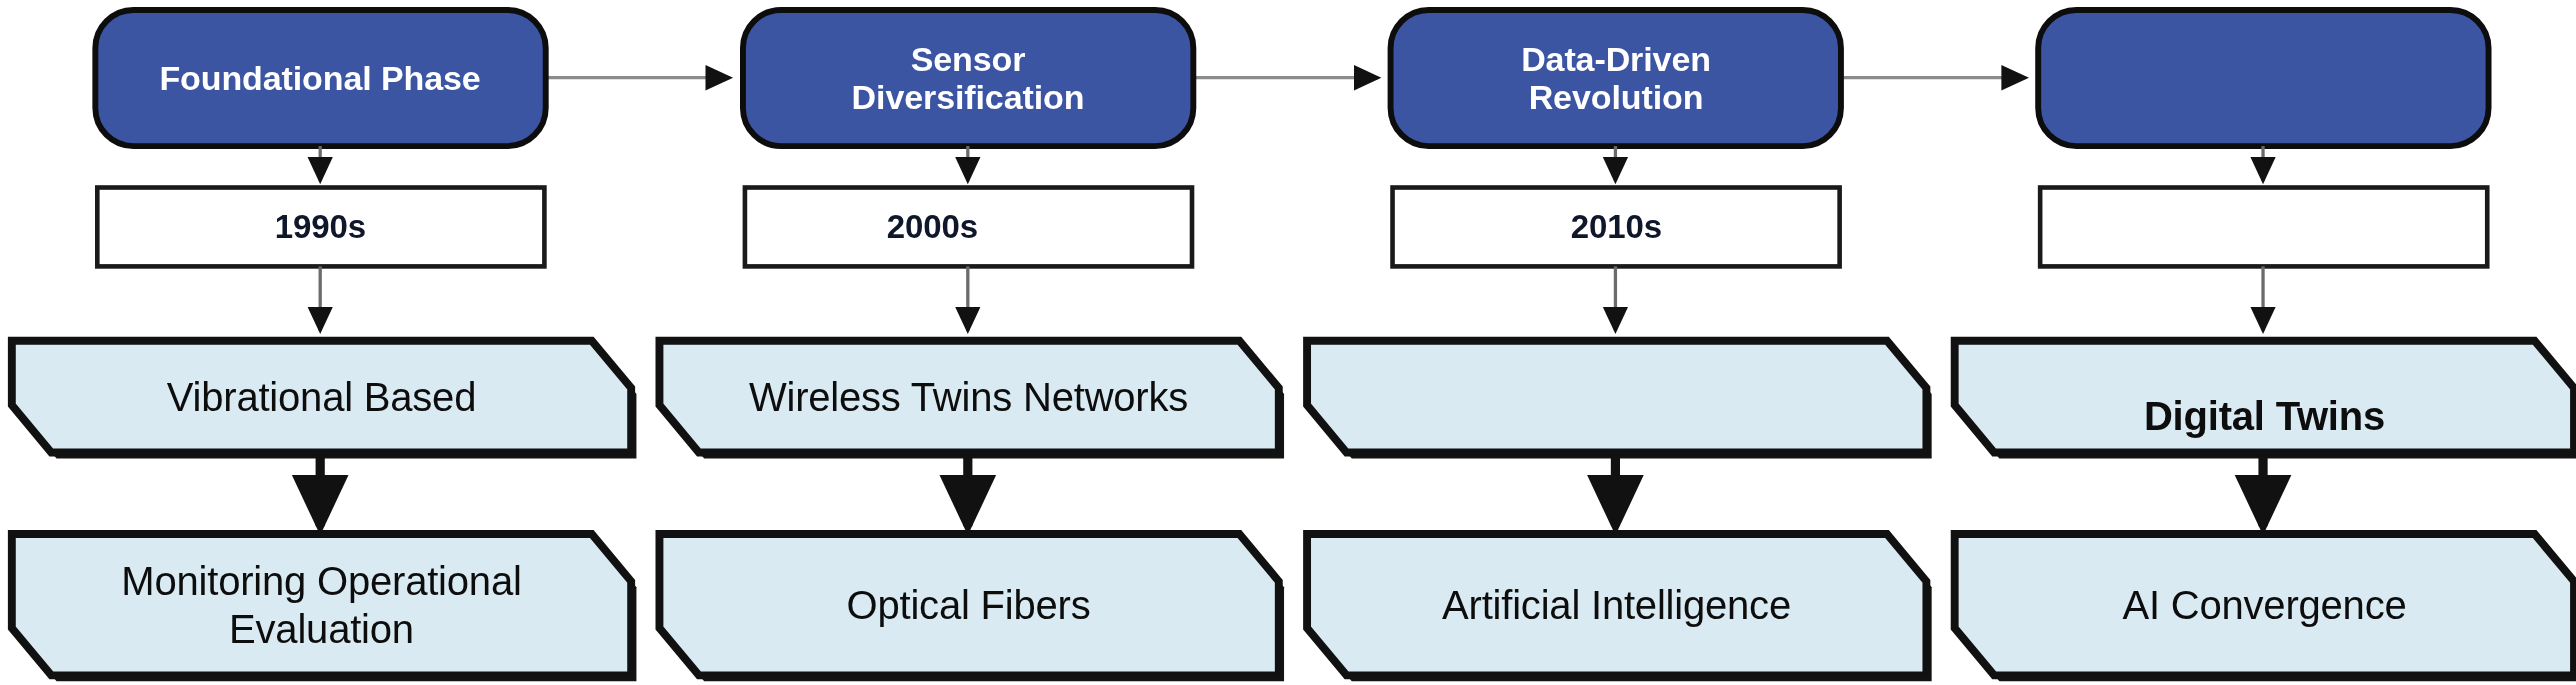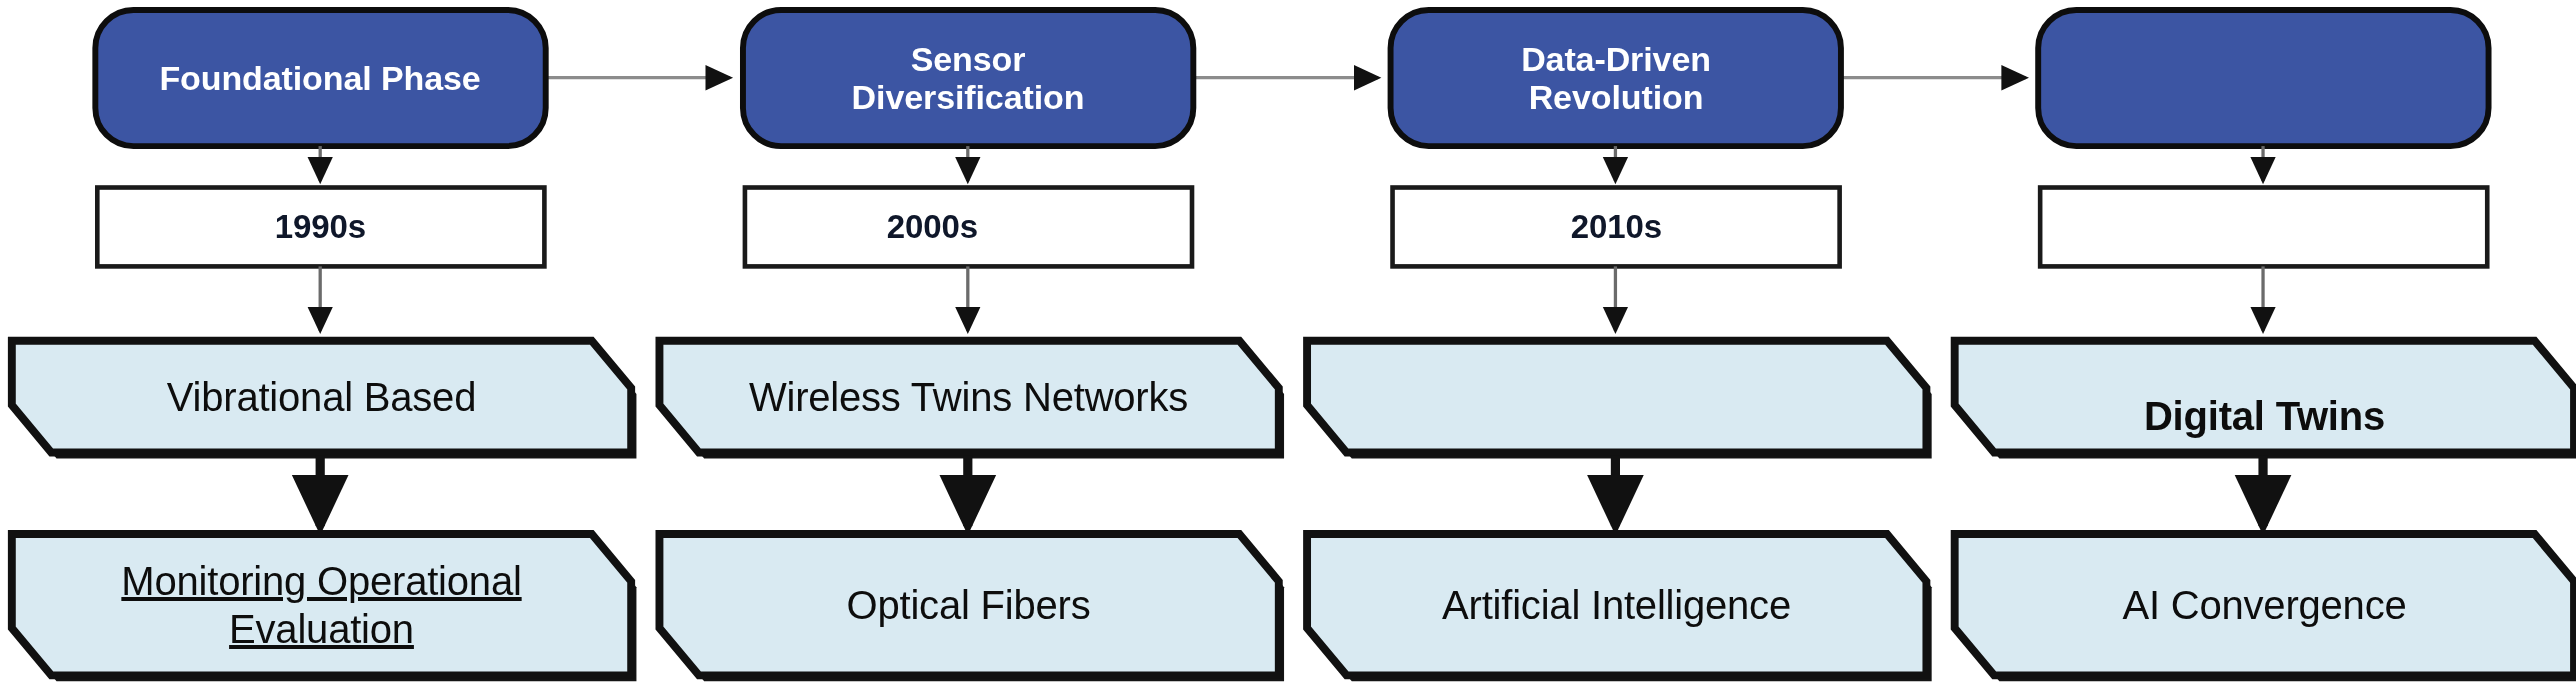--- a/index.html
+++ b/index.html
@@ -166,20 +166,20 @@
 Revolution</div>
 
   <div class="lbl decade-label" style="left:97px;top:187px;width:447px;height:79px;">1990s</div>
   <div class="lbl decade-label" style="left:709px;top:187px;width:447px;height:79px;">2000s</div>
   <div class="lbl decade-label" style="left:1393px;top:187px;width:447px;height:79px;">2010s</div>
 
   <div class="lbl tech-label" style="left:12px;top:341px;width:619px;height:112px;">Vibrational Based</div>
   <div class="lbl tech-label" style="left:659px;top:341px;width:619px;height:112px;">Wireless Twins Networks</div>
   <div class="lbl tech-label" style="left:1955px;top:360px;width:619px;height:112px;font-weight:bold;">Digital Twins</div>
 
-  <div class="lbl tech-label" style="left:12px;top:534px;width:619px;height:141px;text-decoration:underline;">Monitoring Operational
+  <div class="lbl tech-label" style="left:12px;top:534px;width:619px;height:141px;">Monitoring Operational
 Evaluation</div>
   <div class="lbl tech-label" style="left:659px;top:534px;width:619px;height:141px;text-align:right;">Optical Fibers</div>
   <div class="lbl tech-label" style="left:1307px;top:534px;width:619px;height:141px;text-align:center;">Artificial Intelligence</div>
   <div class="lbl tech-label" style="left:1955px;top:534px;width:619px;height:141px;">AI Convergence</div>
 
 </div>
 
 
 </body></html>

